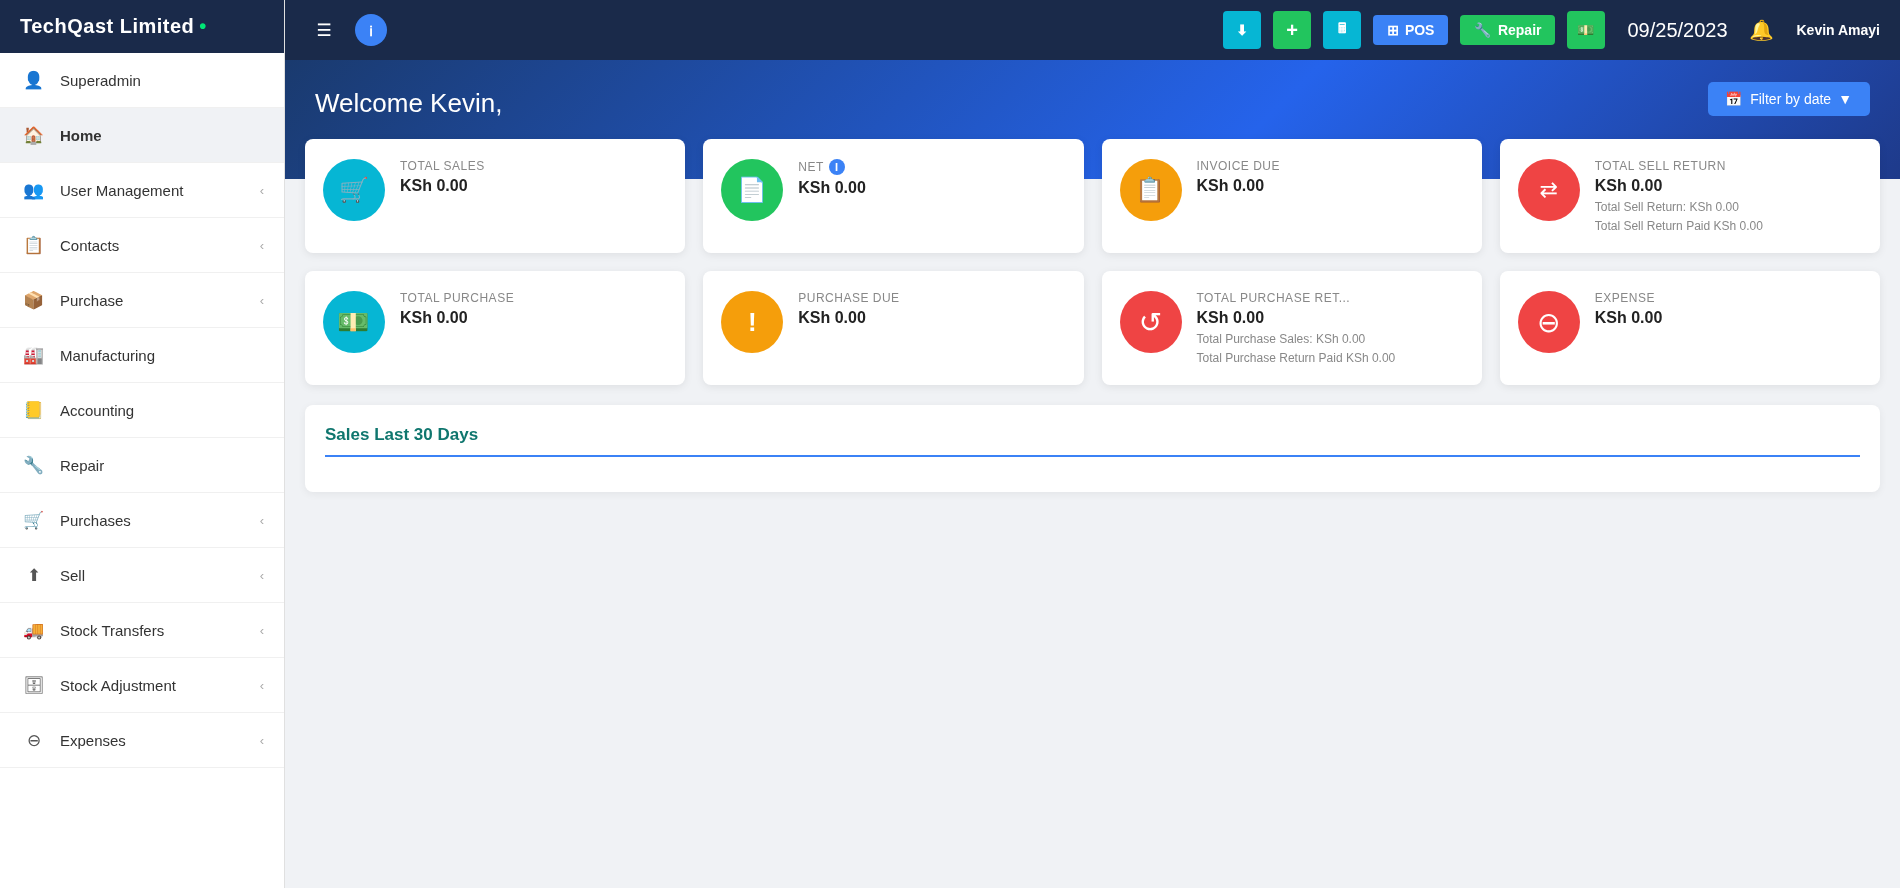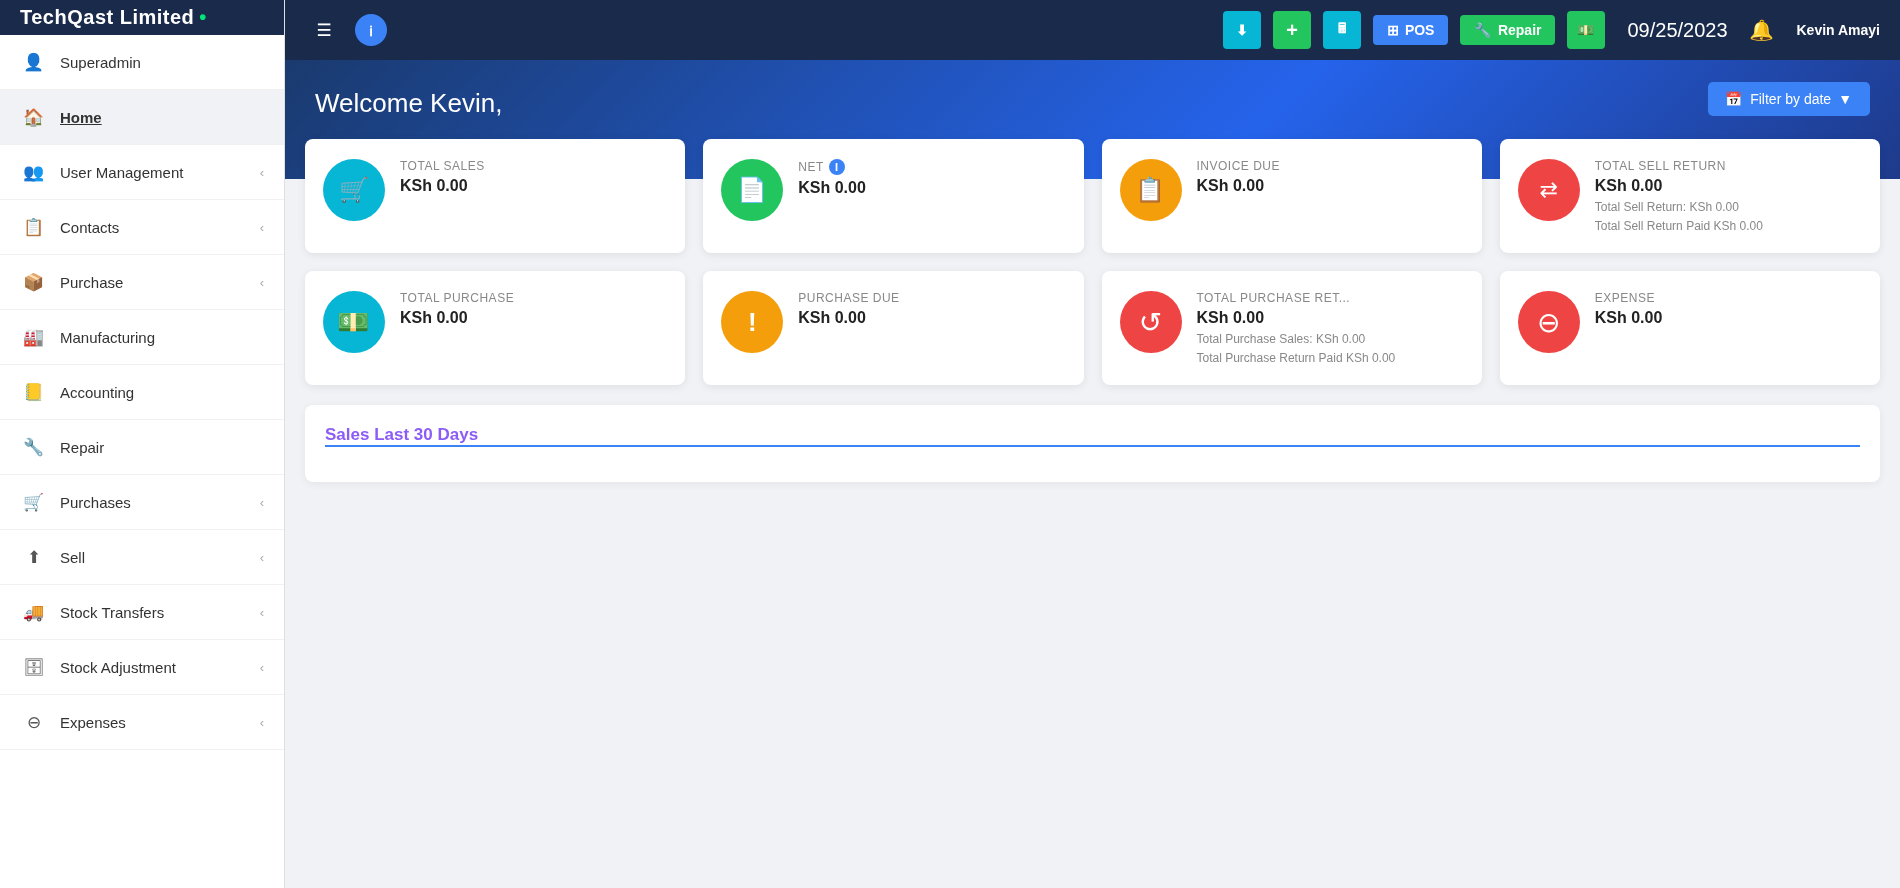--- a/index.html
+++ b/index.html
@@ -11,21 +11,21 @@
       min-width: 285px;
       background: #fff;
       height: 888px;
       overflow-y: auto;
       border-right: 1px solid #e0e0e0;
       display: flex;
       flex-direction: column;
     }
     #sidebar-header {
       background: #1a2a4a;
-      padding: 6px 20px;
+      padding: 15px 20px;
       display: flex;
       align-items: center;
       gap: 10px;
     }
     #sidebar-brand {
       color: #fff;
       font-size: 20px;
       font-weight: 700;
       letter-spacing: 0.5px;
     }
@@ -227,22 +227,23 @@
     #sales-section {
       background: #fff;
       margin: 20px;
       border-radius: 8px;
       padding: 20px;
       box-shadow: 0 2px 8px rgba(0,0,0,0.06);
     }
     #sales-section-title {
       font-size: 17px;
       font-weight: 600;
-      color: #8b5cf6;
+      color: #0f766e;
       border-bottom: 2px solid #3b82f6;
+      padding-bottom: 10px;
       margin-bottom: 15px;
     }
     .info-icon {
       display: inline-flex;
       align-items: center;
       justify-content: center;
       width: 16px;
       height: 16px;
       background: #3b82f6;
       color: #fff;
@@ -262,21 +263,21 @@
     </span>
   </div>
   <div id="sidebar-nav">
       <div class="sidebar-item">
     <span class="si-icon">👤</span>
     <span class="si-label" style="">Superadmin</span>
 
   </div>
       <div class="sidebar-item active">
     <span class="si-icon">🏠</span>
-    <span class="si-label" style="font-weight:700;text-decoration:underline;">Home</span>
+    <span class="si-label" style="font-weight:700;">Home</span>
 
   </div>
       <div class="sidebar-item">
     <span class="si-icon">👥</span>
     <span class="si-label" style="">User Management</span>
     <span class="si-arrow">‹</span>
   </div>
       <div class="sidebar-item">
     <span class="si-icon">📋</span>
     <span class="si-label" style="">Contacts</span>

